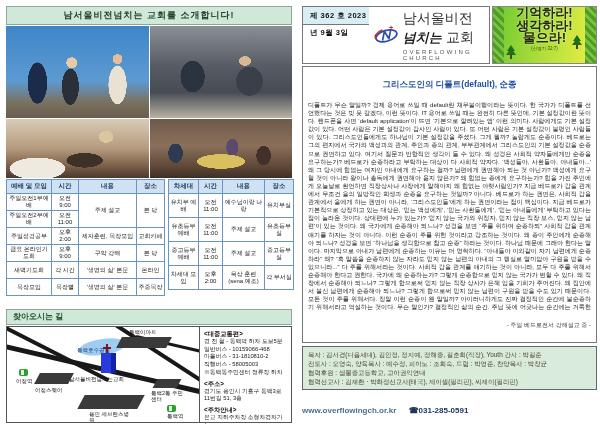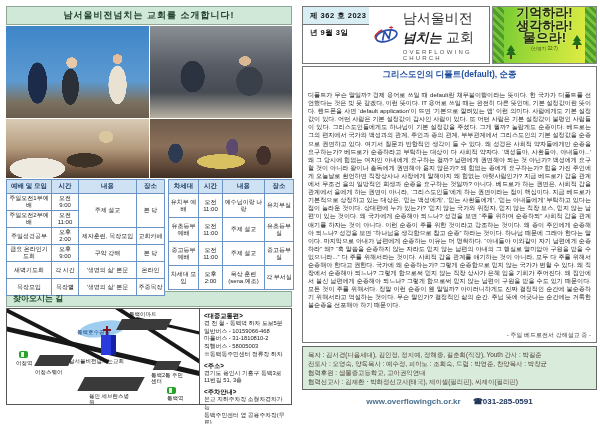--- a/index.html
+++ b/index.html
@@ -34,21 +34,21 @@
       radial-gradient(ellipse 10px 14px at 58% 48%,#5c4a6e 0 60%,transparent 61%),
       linear-gradient(180deg,#6e5a4a 0%,#8a705a 45%,#5d4636 82%,#3e2f24 100%);}
   .tables{margin-top:1px;display:flex;gap:3px;height:110px;}
   table.tbl{border-collapse:collapse;table-layout:fixed;background:#fff;}
   .tbl th{background:#cfe2f4;color:#17375e;border:1px solid #6b93c4;font-size:6.5px;padding:2px 0;}
   .tbl td{border:1px solid #6b93c4;text-align:center;font-size:6px;color:#1a1a1a;padding:1px;line-height:7px;}
   .t1{width:158px;}
   .t1 td{height:14px;}
   .t2{width:125px;}
   .t2 td{height:21px;}
-  .lp-band{margin-top:2px;height:14px;line-height:14px;background:#cfe8d7;border:1px solid #8fa896;font-size:8px;font-weight:bold;color:#24512f;padding-left:6px;}
+  .lp-band{margin-top:20px;height:14px;line-height:14px;background:#cfe8d7;border:1px solid #8fa896;font-size:8px;font-weight:bold;color:#24512f;padding-left:6px;}
   .mapbox{margin-top:1px;height:95px;border:1px solid #555;display:flex;background:#fff;}
   .map{width:192px;position:relative;border-right:1px solid #555;overflow:hidden;}
   .road{position:absolute;background:#181818;height:5px;}
   .bldg{position:absolute;background:#3a3a3a;transform:skewX(-28deg);}
   .lake{position:absolute;left:72px;top:12px;width:46px;height:16px;background:#9ecdf0;border-radius:60% 40% 55% 45%;transform:rotate(-6deg);}
   .church{position:absolute;left:94px;top:26px;width:15px;height:20px;background:linear-gradient(90deg,#2a3bdd 70%,#1522a8 70%);}
   .church:before{content:"";position:absolute;left:5px;top:-9px;width:2px;height:9px;background:#8a1020;}
   .church:after{content:"";position:absolute;left:2px;top:-6px;width:8px;height:2px;background:#8a1020;}
   .station{position:absolute;width:9px;height:7px;background:#28a228;border-radius:2px;}
   .station:after{content:"";position:absolute;left:2px;top:1px;width:3px;height:5px;background:#e8f6e8;}
@@ -66,26 +66,26 @@
   .logo-text .kr{font-size:14px;color:#333;}
   .logo-text .styl{font-family:"Liberation Serif",serif;font-style:italic;font-weight:bold;font-size:13px;color:#1a1a1a;}
   .logo-text .eng{font-size:6px;letter-spacing:2.2px;color:#555;margin-top:2px;}
   .banner{flex:1;position:relative;border:1px solid #888;overflow:hidden;background:linear-gradient(100deg,#6cc832 0%,#a8dc38 45%,#ecf046 100%);}
   .banner .strip{position:absolute;top:0;bottom:0;width:11px;background:repeating-linear-gradient(45deg,#4d9e28 0 3px,#7cc23e 3px 6px);}
   .banner .strip.l{left:0;} .banner .strip.r{right:0;}
   .banner-line{text-align:center;font-size:13px;font-weight:bold;color:#232a00;line-height:12.5px;text-shadow:0 0 2px rgba(255,255,255,.85);}
   .banner-line:first-of-type{margin-top:5px;}
   .banner-cap{text-align:center;font-size:4.5px;color:#3c4a14;margin-top:1px;}
   .tree{position:absolute;bottom:4px;}
-  .article{margin-top:2px;height:277px;border:1px solid #777;padding:2px 5px;display:flex;flex-direction:column;background:#fff;box-sizing:border-box;gap:8px;}
+  .article{margin-top:2px;height:277px;border:1px solid #777;padding:12px 5px;display:flex;flex-direction:column;background:#fff;box-sizing:border-box;gap:8px;}
   .article-title{text-align:center;font-size:8.5px;font-weight:bold;color:#1f4e9e;margin-bottom:2px;}
   .article-body{flex:1;overflow:hidden;font-size:6.1px;line-height:8.1px;text-align:justify;color:#1c1c1c;}
   .article-attr{text-align:right;font-size:6px;color:#444;margin-top:2px;}
   .staff{margin-top:3px;border:1px solid #666;background:#d9ecdc;padding:3px 5px;font-size:6.4px;line-height:9px;color:#4c3a30;}
-  .site-line{text-align:center;margin-top:7px;font-size:8px;font-weight:bold;}
+  .site-line{margin-top:16px;font-size:8px;font-weight:bold;}
   .site-url{color:#4a708e;}
   .site-phone{color:#20375c;margin-left:10px;}
 </style>
 </head>
 <body>
 
 <div class="page lp">
   <div class="lp-header">남서울비전넘치는 교회를 소개합니다!</div>
 
   <div class="collage">

